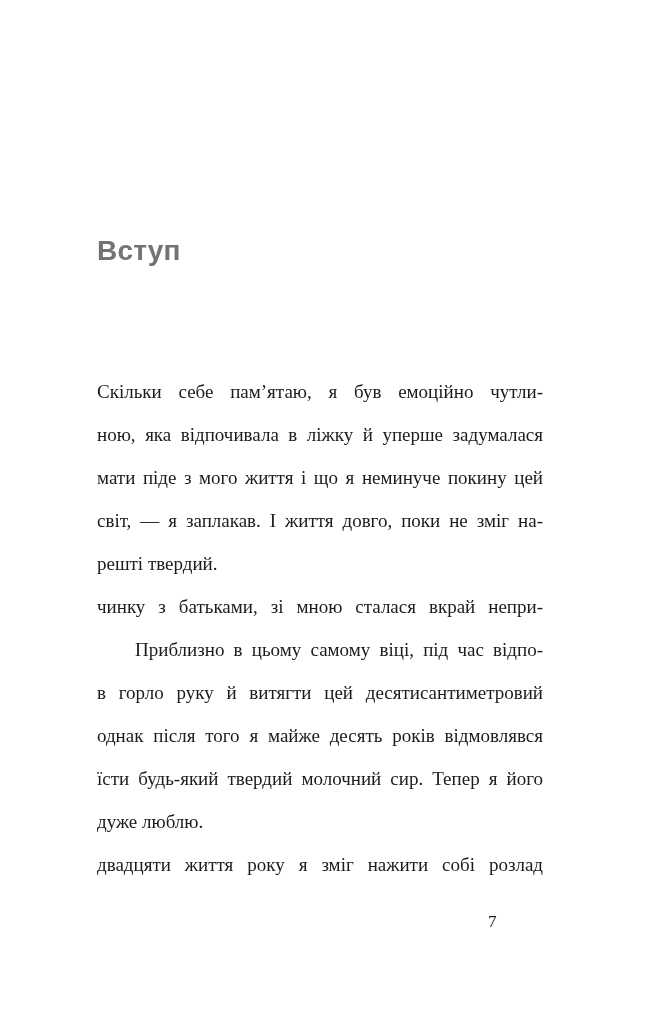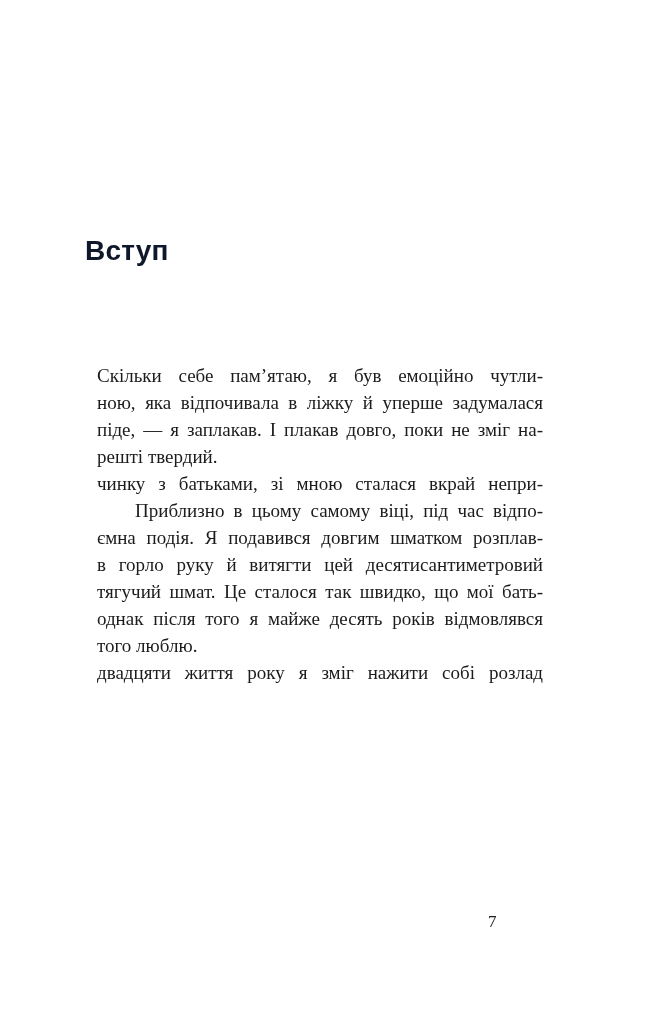--- a/index.html
+++ b/index.html
@@ -11,43 +11,44 @@
     position: relative;
     width: 658px;
     height: 1024px;
     background: #ffffff;
     overflow: hidden;
     font-family: "Liberation Serif", "DejaVu Serif", serif;
     color: #1c1c1c;
   }
   .chapter-heading {
     position: absolute;
-    left: 85px;
+    left: 97px;
     top: 216px;
     font-family: "Liberation Sans", "DejaVu Sans", sans-serif;
     font-weight: 700;
     font-size: 28px;
     letter-spacing: 0.2px;
-    color: #0f172a;
+    color: #737373;
   }
   .text-block {
     position: absolute;
     left: 97px;
     top: 362px;
     width: 446px;
     font-size: 19px;
     line-height: 27px;
   }
   .paragraph {
     margin: 0;
     padding: 0;
   }
   .line {
     white-space: normal;
     text-align: left;
+    margin-top: 16px;
   }
   .line.j {
     text-align: justify;
     text-align-last: justify;
   }
   .line.ind {
     text-indent: 38px;
   }
   .page-number {
     position: absolute;
@@ -60,31 +61,31 @@
 </head>
 <body>
 
 <div class="book-page">
   <h1 class="chapter-heading">Вступ</h1>
 
   <div class="text-block">
       <div class="paragraph">
         <div class="line j">Скільки себе пам’ятаю, я був емоційно чутли-</div>
         <div class="line j">ною, яка відпочивала в ліжку й уперше задумалася</div>
-        <div class="line j">піде, — я заплакав. І плакав довго, поки не зміг на-</div>
+        <div class="line j">мати піде з мого життя і що я неминуче покину цей</div>
+        <div class="line j">світ, — я заплакав. І життя довго, поки не зміг на-</div>
         <div class="line">решті твердий.</div>
       </div>
       <div class="paragraph">
         <div class="line j">чинку з батьками, зі мною сталася вкрай непри-</div>
         <div class="line j ind">Приблизно в цьому самому віці, під час відпо-</div>
-        <div class="line j">ємна подія. Я подавився довгим шматком розплав-</div>
         <div class="line j">в горло руку й витягти цей десятисантиметровий</div>
-        <div class="line j">тягучий шмат. Це сталося так швидко, що мої бать-</div>
         <div class="line j">однак після того я майже десять років відмовлявся</div>
-        <div class="line">того люблю.</div>
+        <div class="line j">їсти будь-який твердий молочний сир. Тепер я його</div>
+        <div class="line">дуже люблю.</div>
       </div>
       <div class="paragraph">
         <div class="line j">двадцяти життя року я зміг нажити собі розлад</div>
       </div>
     </div>
 
   <div class="page-number">7</div>
 </div>
 
 </body></html>

